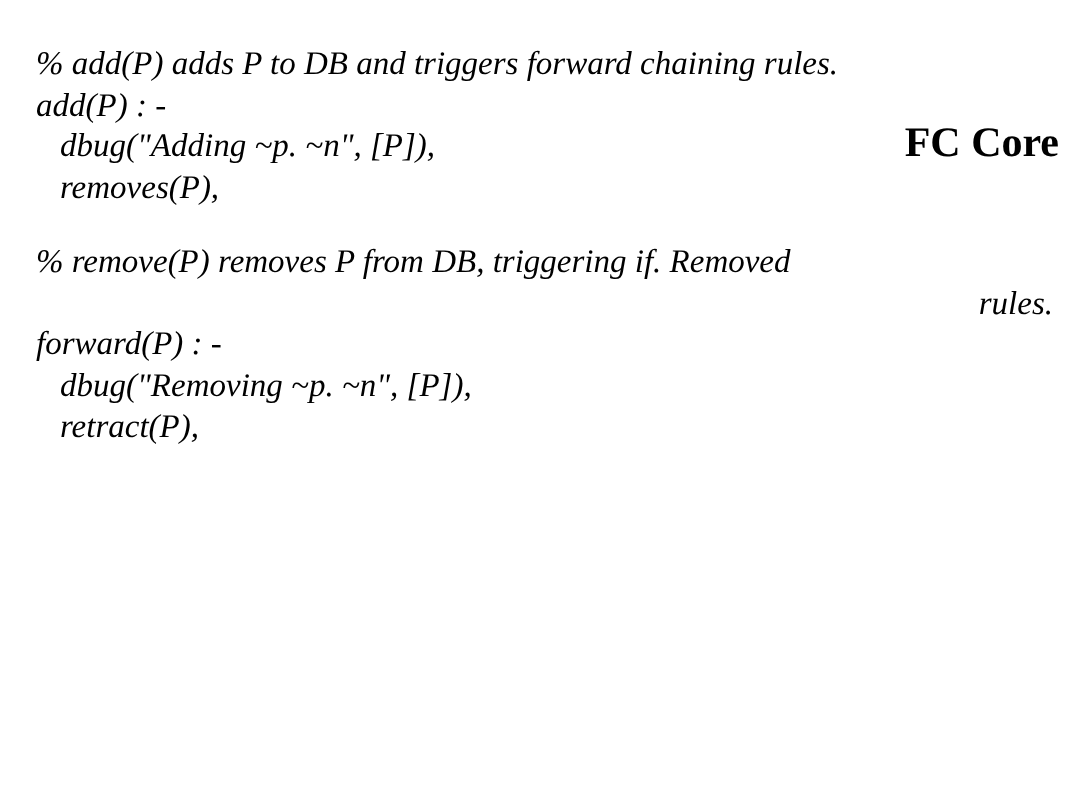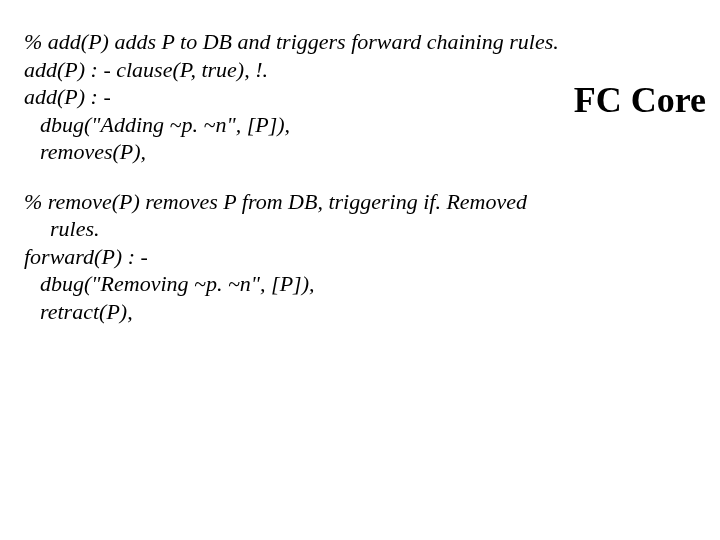--- a/index.html
+++ b/index.html
@@ -15,41 +15,41 @@
       box-sizing: border-box;
     }
     .block {
       margin-bottom: 22px;
       position: relative;
     }
     .heading {
       position: absolute;
       right: -4px;
       top: 50px;
-      font-size: 36px;
+      font-size: 28px;
       font-weight: bold;
     }
     .line {
       white-space: pre;
       font-style: italic;
     }
     .indent {
       padding-left: 16px;
     }
     .cont {
       padding-left: 26px;
+      text-align: right;
     }
   </style>
 </head>
 <body>
 
 <div class="block">
   <div class="heading">FC Core</div>
   <div class="line">% add(P) adds P to DB and triggers forward chaining rules.</div>
-  <div class="line">add(P) : - clause(P, true), !.</div>
   <div class="line">add(P) : -</div>
   <div class="line indent">dbug("Adding ~p. ~n", [P]),</div>
   <div class="line indent">removes(P),</div>
 </div>
 
 <div class="block">
   <div class="line">% remove(P) removes P from DB, triggering if. Removed</div>
   <div class="line cont">rules.</div>
   <div class="line">forward(P) : -</div>
   <div class="line indent">dbug("Removing ~p. ~n", [P]),</div>

